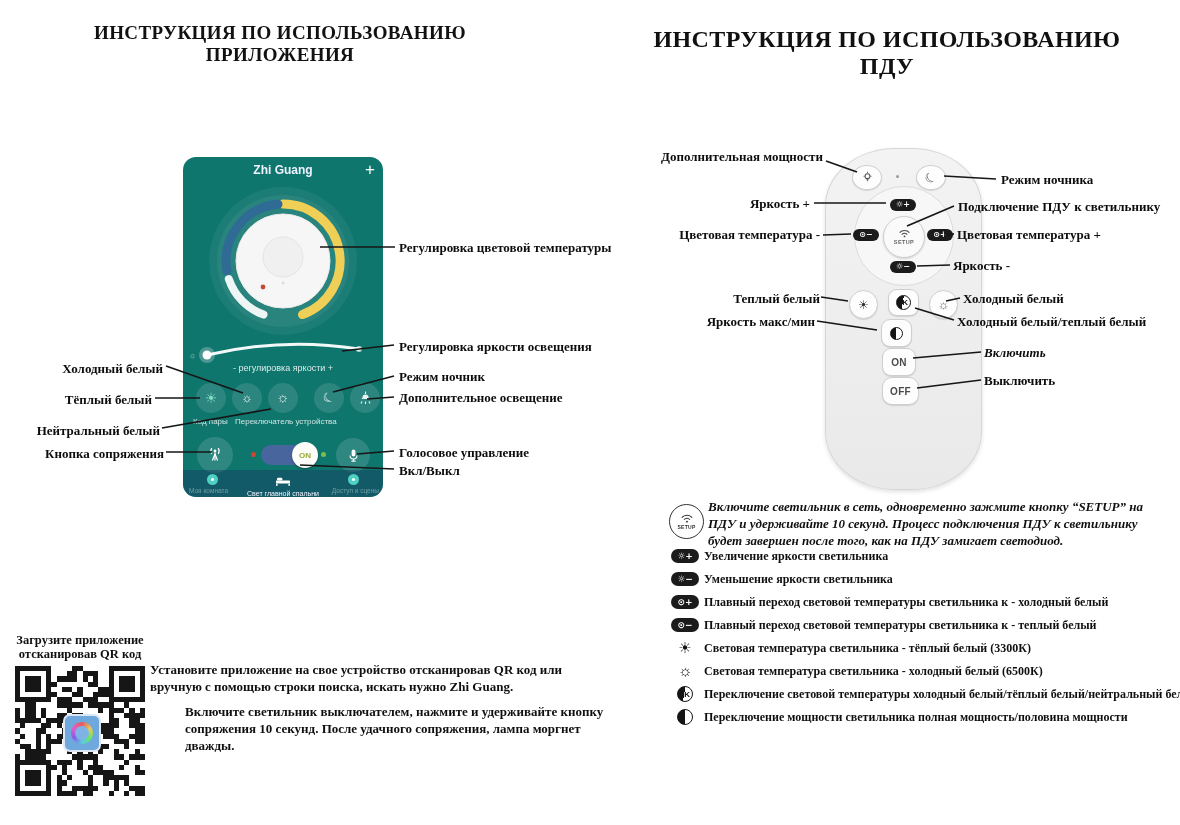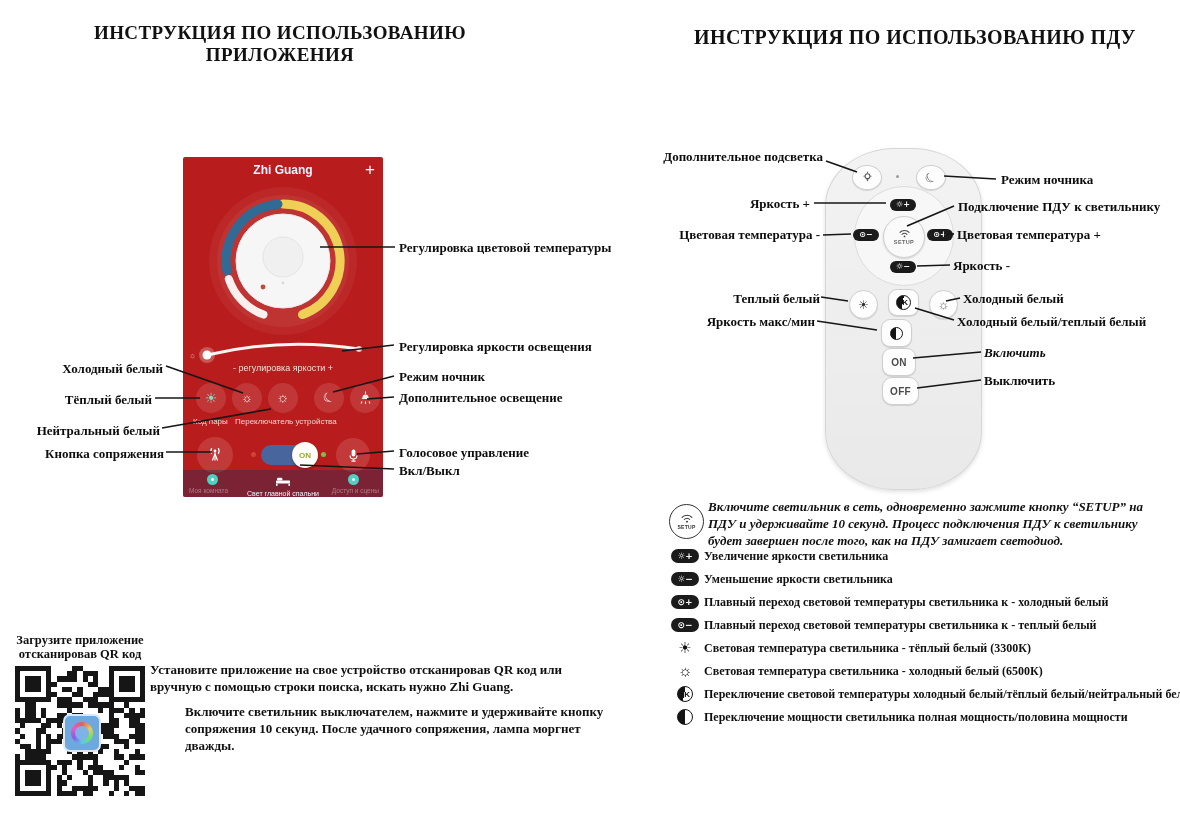--- a/index.html
+++ b/index.html
@@ -3,21 +3,21 @@
 <meta charset="utf-8">
 <style>
   html,body{margin:0;padding:0;background:#fff;}
   #sheet{position:relative;width:1180px;height:825px;background:#fff;overflow:hidden;
          font-family:"Liberation Serif",serif;color:#0d0d0d;}
   .abs{position:absolute;}
   .title{position:absolute;font:700 19px "Liberation Serif",serif;letter-spacing:.4px;text-align:center;color:#111;}
   .lbl{position:absolute;font:700 13px "Liberation Serif",serif;color:#0d0d0d;white-space:nowrap;}
   .par{position:absolute;font:700 13px "Liberation Serif",serif;line-height:1.3;color:#101010;}
   
-  #phone{position:absolute;left:183px;top:157px;width:200px;height:340px;background:#b91c1c;border-radius:2px;overflow:hidden;}
+  #phone{position:absolute;left:183px;top:157px;width:200px;height:340px;background:#0f766e;border-radius:13px;overflow:hidden;}
   #phone .hdr{position:absolute;left:0;top:0;width:100%;height:26px;}
   #phone .hdr .t{position:absolute;left:0;top:6px;width:100%;text-align:center;font:700 12px "Liberation Sans",sans-serif;color:#eef3ff;}
   #phone .hdr .plus{position:absolute;right:8px;top:3px;font:400 17px "Liberation Sans",sans-serif;color:#fff;}
   .hint{position:absolute;left:0;top:206px;width:100%;text-align:center;font:400 9px "Liberation Sans",sans-serif;color:rgba(255,255,255,.85);}
   .app-ic{position:absolute;top:226px;width:30px;height:30px;border-radius:50%;background:rgba(255,255,255,.12);
           display:flex;align-items:center;justify-content:center;color:rgba(255,255,255,.9);}
   .sec{position:absolute;top:260px;font:400 8px "Liberation Sans",sans-serif;color:rgba(255,255,255,.8);white-space:nowrap;}
   .ctl{position:absolute;border-radius:50%;background:rgba(255,255,255,.13);display:flex;align-items:center;justify-content:center;}
   #toggle{position:absolute;left:78px;top:288px;width:54px;height:20px;border-radius:11px;background:#49659e;}
   #toggle .thumb{position:absolute;right:-3px;top:-3px;width:26px;height:26px;border-radius:50%;background:#fdfdfa;
@@ -76,21 +76,21 @@
 </style>
 </head>
 <body>
 
 <div id="sheet">
 
   <div class="title" style="left:60px;top:22px;width:440px;">
     <div>ИНСТРУКЦИЯ ПО ИСПОЛЬЗОВАНИЮ</div>
     <div>ПРИЛОЖЕНИЯ</div>
   </div>
-  <div class="title" style="left:660px;top:26px;width:510px;font-size:20px;">ИНСТРУКЦИЯ ПО ИСПОЛЬЗОВАНИЮ ПДУ</div>
+  <div class="title" style="left:632px;top:26px;width:510px;font-size:24px;">ИНСТРУКЦИЯ ПО ИСПОЛЬЗОВАНИЮ ПДУ</div>
 
   <div id="phone">
     <div class="hdr">
       <div class="t">Zhi Guang</div>
       <div class="plus">+</div>
     </div>
 
     <svg class="abs" style="left:0;top:26px;" width="200" height="158" viewBox="0 0 200 158">
       <circle cx="100" cy="78" r="74" fill="rgba(255,255,255,0.05)"></circle>
       <circle cx="100" cy="78" r="66" fill="rgba(255,255,255,0.06)"></circle>
@@ -242,21 +242,21 @@
       <span class="sun-out" style="font-size:13px;color:#777;">☼</span>
     </div>
 
     <div class="rbtn" style="left:55px;top:170px;width:29px;height:26px;border-radius:9px;">
       <span class="halfc" style="width:13px;height:13px;"></span>
     </div>
     <div class="rbtn onoff" style="left:56px;top:199px;width:32px;height:26px;border-radius:9px;">ON</div>
     <div class="rbtn onoff" style="left:56px;top:228px;width:35px;height:26px;border-radius:10px;">OFF</div>
   </div>
 
-  <div class="lbl" style="right:357px;top:149px;">Дополнительное подсветка</div>
+  <div class="lbl" style="right:357px;top:149px;">Дополнительная мощности</div>
   <div class="lbl" style="left:1001px;top:172px;">Режим ночника</div>
   <div class="lbl" style="right:370px;top:196px;">Яркость +</div>
   <div class="lbl" style="left:958px;top:199px;">Подключение ПДУ к светильнику</div>
   <div class="lbl" style="right:360px;top:227px;">Цветовая температура -</div>
   <div class="lbl" style="left:957px;top:227px;">Цветовая температура +</div>
   <div class="lbl" style="left:953px;top:258px;">Яркость -</div>
   <div class="lbl" style="right:360px;top:291px;">Теплый белый</div>
   <div class="lbl" style="left:963px;top:291px;">Холодный белый</div>
   <div class="lbl" style="left:957px;top:314px;">Холодный белый/теплый белый</div>
   <div class="lbl" style="right:365px;top:314px;">Яркость макс/мин</div>

